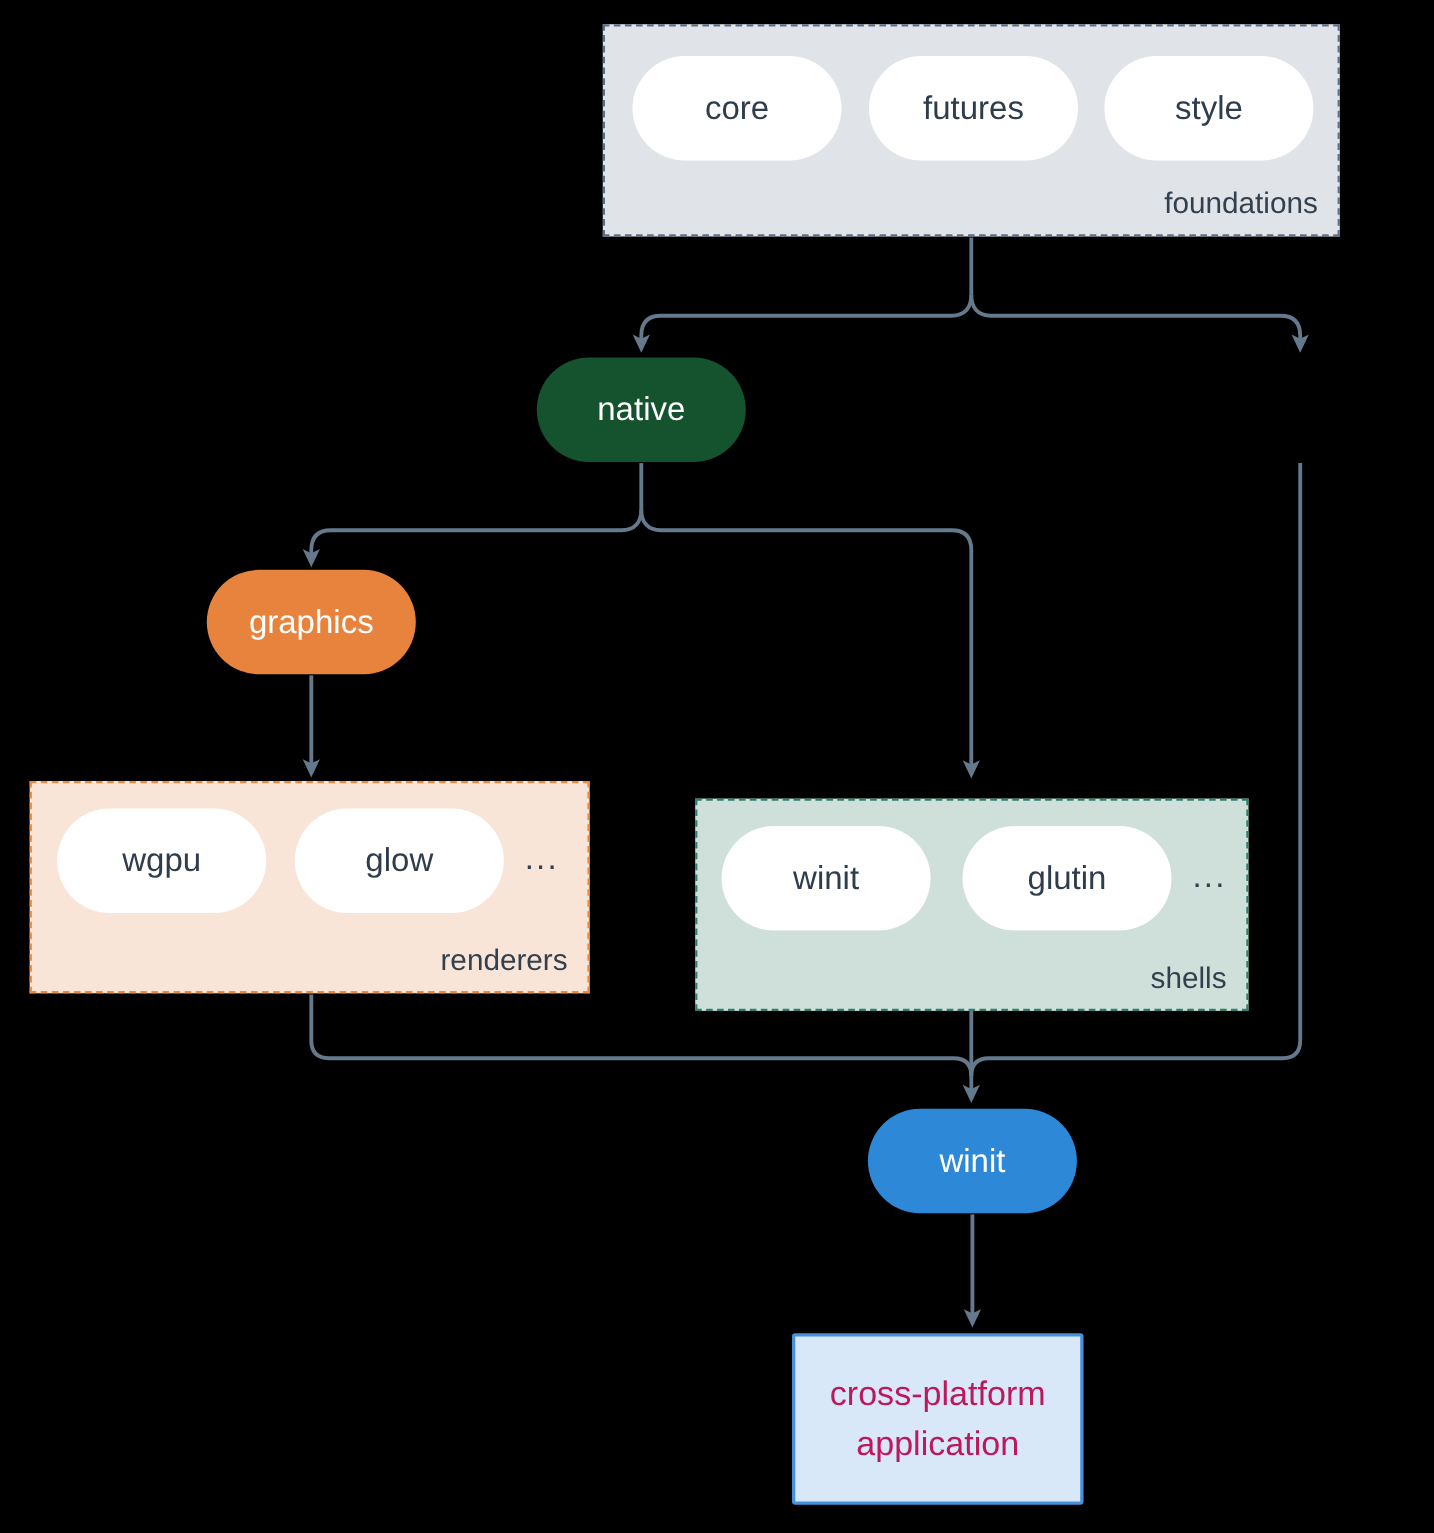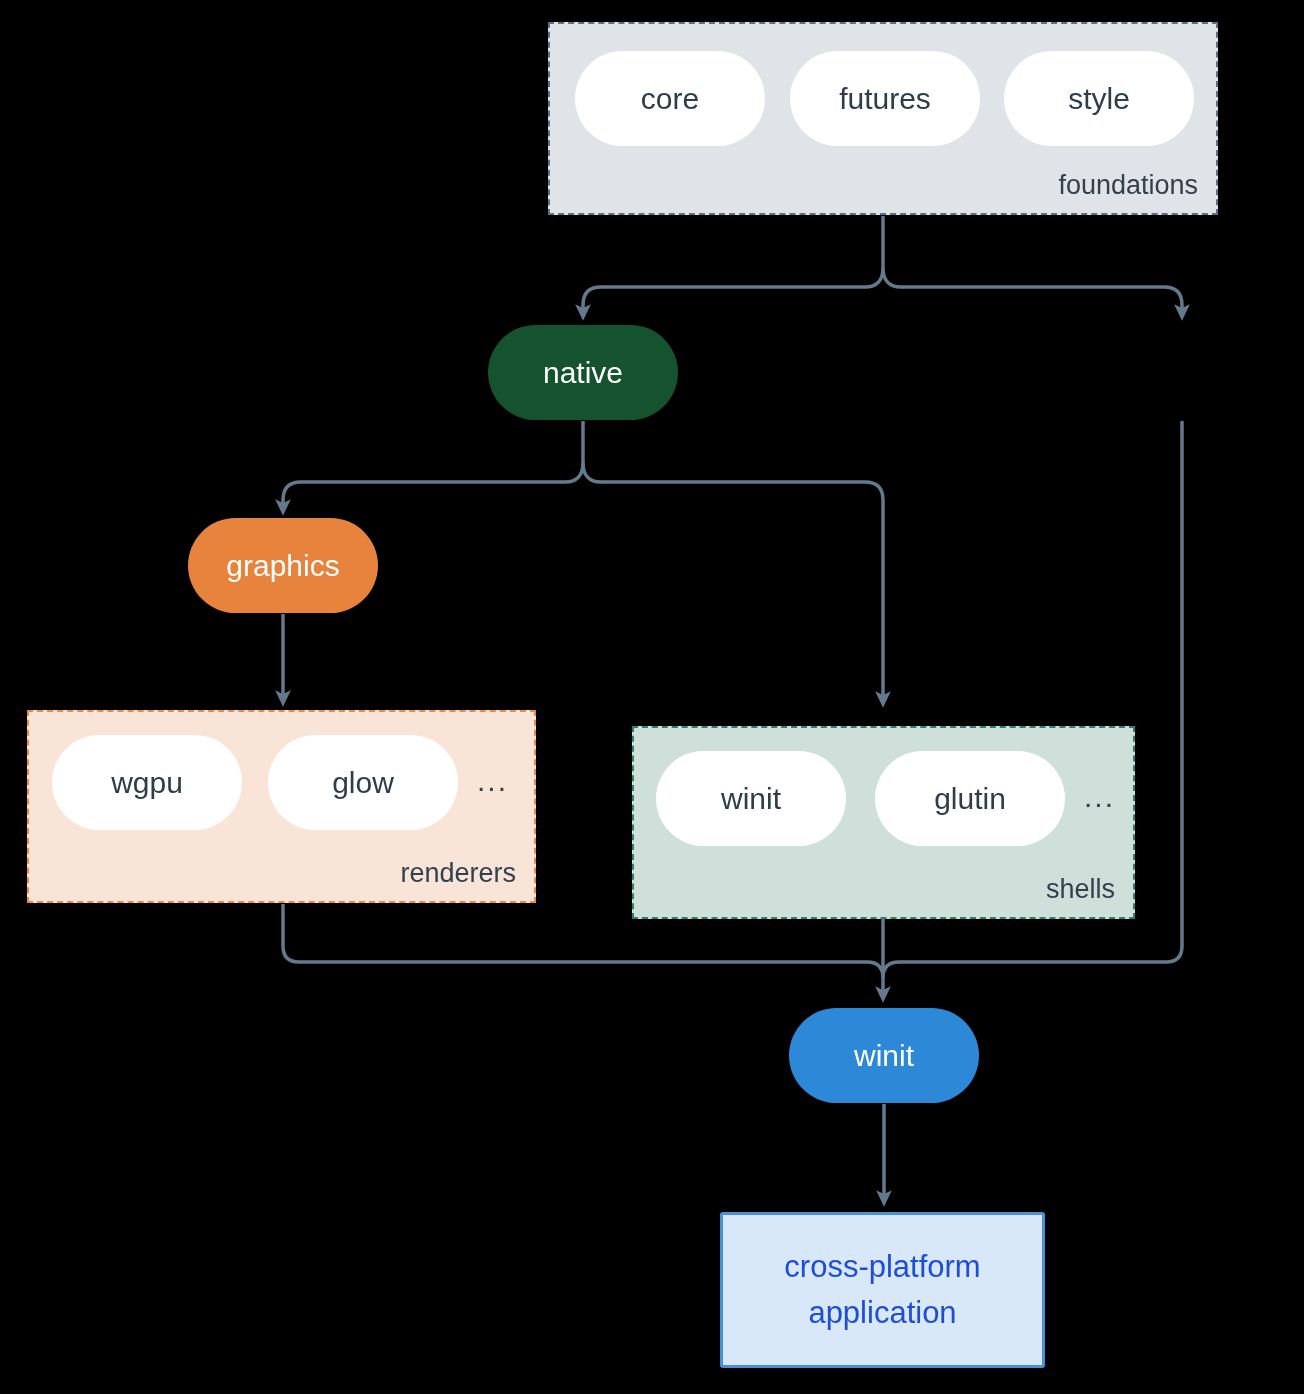--- a/index.html
+++ b/index.html
@@ -58,32 +58,32 @@
 
   .ellipsis {
     position: absolute;
     font-size: 30px;
     color: #33404e;
     letter-spacing: 2px;
   }
 
   .app-box {
     position: absolute;
-    left: 720px; top: 1212px; width: 325px; height: 156px;
+    left: 720px; top: 1212px; width: 265px; height: 156px;
     box-sizing: border-box;
     background: #d9e8f8;
     border: 3px solid #4791da;
     border-radius: 3px;
     display: flex;
     align-items: center;
     justify-content: center;
     text-align: center;
     font-size: 31px;
     line-height: 1.5;
-    color: #1d4ed8;
+    color: #be185d;
     padding: 0 30px;
   }
 </style>
 </head>
 <body>
 
 <div class="canvas">
 
   <svg class="wires" width="1304" height="1394" viewBox="0 0 1304 1394">
     <defs>

